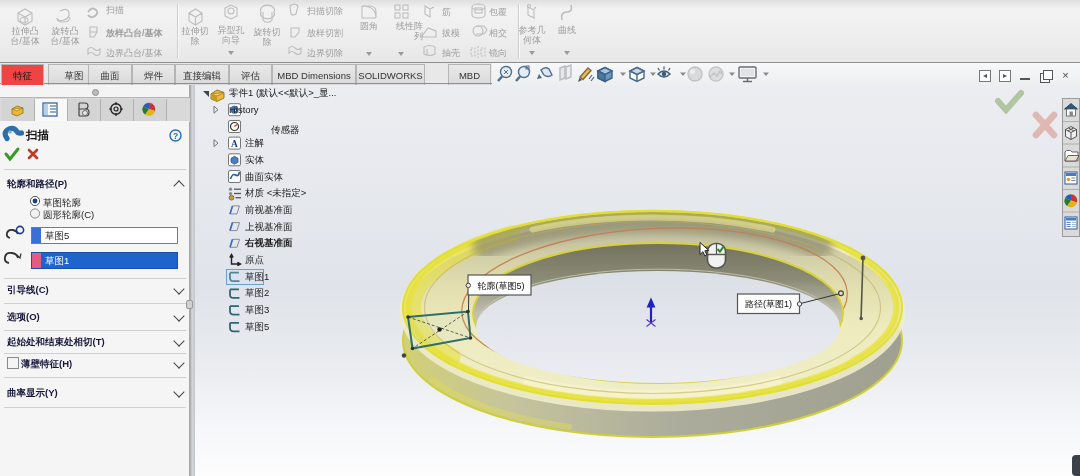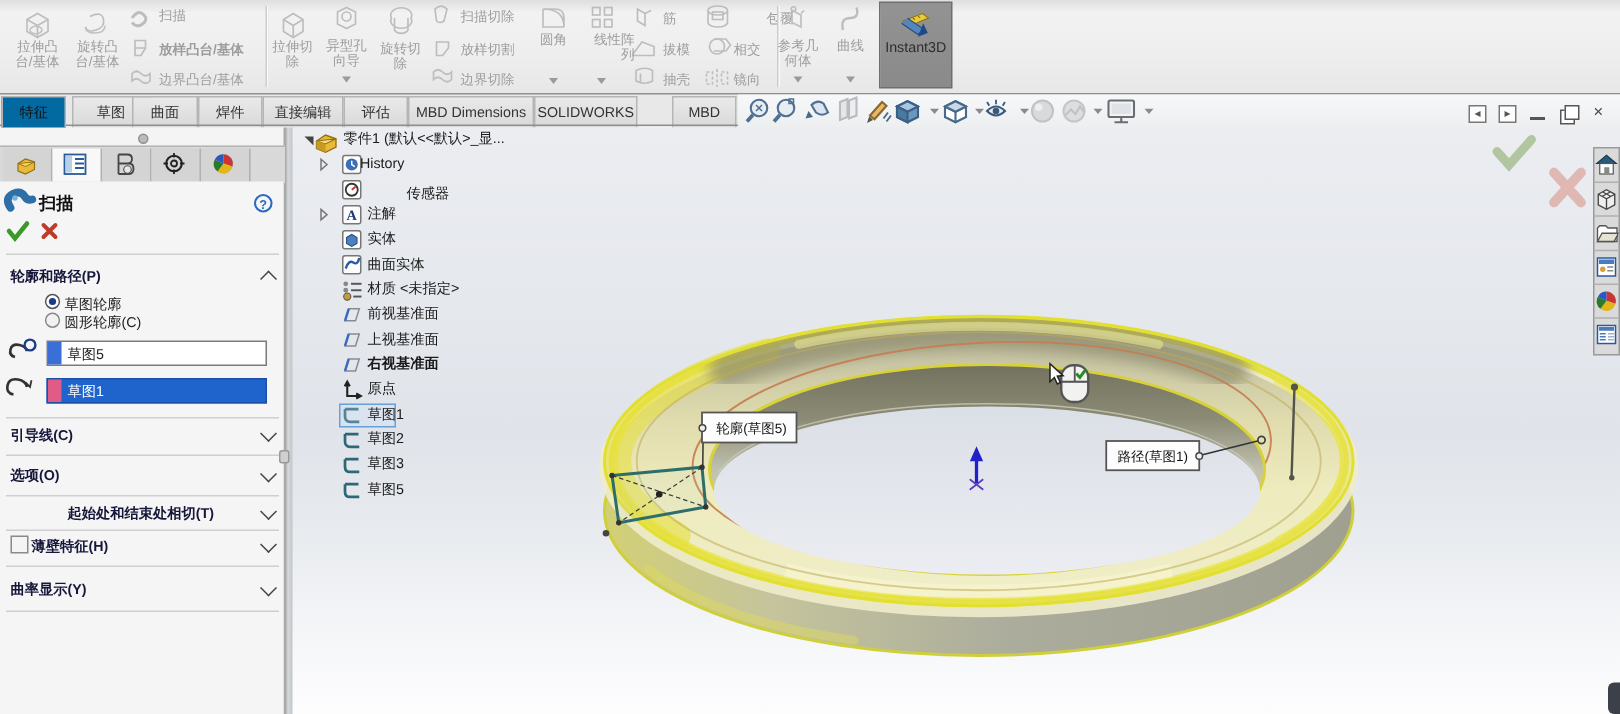--- a/index.html
+++ b/index.html
@@ -8,21 +8,21 @@
 
 #ribbon{left:0;top:0;width:1080px;height:62px;background:linear-gradient(#dfdfdf 0%,#f2f2f2 14%,#eeeeee 60%,#e7e7e7 100%);border-bottom:1px solid #9f9f9f;}
 .rlbl{position:absolute;color:#9d9d9d;font-size:9px;line-height:10px;text-align:center;white-space:pre;}
 .rsm{position:absolute;color:#9d9d9d;font-size:9px;line-height:10px;white-space:nowrap;}
 .rsep{position:absolute;top:4px;height:54px;width:1px;background:#cdcdcd;border-right:1px solid #fafafa;}
 .dar{position:absolute;width:0;height:0;border-left:3px solid transparent;border-right:3px solid transparent;border-top:4px solid #9a9a9a;}
 
 #tabrow{left:0;top:62px;width:1080px;height:23px;background:#e8e8e8;border-top:1px solid #8f8f8f;box-sizing:border-box;}
 #tabrow .tr-right{position:absolute;left:492px;top:0;width:588px;height:23px;background:linear-gradient(#f7f8f9,#eceef0);}
 .tab{position:absolute;top:1px;height:21px;line-height:21px;font-size:9.5px;color:#333;text-align:center;border:1px solid #b5b5b5;border-bottom:none;background:linear-gradient(#e9e9e9,#d9d9d9);box-sizing:border-box;}
-.tab.active{background:#0369a1;color:#111;z-index:2;}
+.tab.active{background:#ef4444;color:#111;z-index:2;}
 
 .winbtn{position:absolute;top:8px;width:12px;height:12px;border:1px solid #777;box-sizing:border-box;font-size:8px;line-height:10px;text-align:center;color:#555;background:#fdfdfd;}
 
 #lpanel{left:0;top:85px;width:190px;height:391px;background:#f4f4f4;border-right:1px solid #a8a8a8;box-sizing:border-box;}
 #pmtabs{position:absolute;left:0;top:12px;width:190px;height:24px;background:#d9d9d9;border-top:1px solid #b5b5b5;border-bottom:1px solid #b5b5b5;}
 .pmtab{position:absolute;top:1px;width:32px;height:22px;border-right:1px solid #b0b0b0;background:#d4d4d4;}
 .pmtab.active{background:#f8f8f8;}
 .sech{position:absolute;font-size:9.5px;font-weight:bold;color:#16163a;white-space:nowrap;}
 .chev{position:absolute;width:7px;height:7px;border-right:1.6px solid #444;border-bottom:1.6px solid #444;}
 .chev.up{transform:rotate(-135deg);}
@@ -114,38 +114,29 @@
   <div class="rsm" style="left:307px;top:27.5px;">放样切割</div>
   <div class="rsm" style="left:307px;top:47.5px;">边界切除</div>
   <div class="rlbl" style="left:347px;top:21px;width:44px;">圆角</div>
   <div class="dar" style="left:366px;top:52px;"></div>
   <div class="rlbl" style="left:379px;top:21px;width:44px;text-align:right;">线性阵
 列</div>
   <div class="dar" style="left:398px;top:52px;"></div>
   <div class="rsm" style="left:442px;top:7px;">筋</div>
   <div class="rsm" style="left:442px;top:27.5px;">拔模</div>
   <div class="rsm" style="left:442px;top:47.5px;">抽壳</div>
-  <div class="rsm" style="left:511px;top:7px;">包覆</div>
+  <div class="rsm" style="left:489px;top:7px;">包覆</div>
   <div class="rsm" style="left:489px;top:27.5px;">相交</div>
   <div class="rsm" style="left:489px;top:47.5px;">镜向</div>
   <div class="rsep" style="left:518px;"></div>
   <div class="rlbl" style="left:510px;top:25px;width:44px;">参考几
 何体</div>
   <div class="dar" style="left:529px;top:51px;"></div>
   <div class="rlbl" style="left:545px;top:25px;width:44px;">曲线</div>
   <div class="dar" style="left:564px;top:51px;"></div>
-  <div class="abs" style="left:586px;top:1px;width:49px;height:58px;background:linear-gradient(#939393,#8a8a8a);border:1px solid #6e6e6e;box-sizing:border-box;">
-    <svg width="47" height="56" viewBox="0 0 47 56">
-      <polygon points="15,12 28,7 32,10 19,15.5" fill="#ecca3a" stroke="#8a7410" stroke-width="0.7"></polygon>
-      <path d="M18 11.5 l1.5 1.2 M21.5 10 l1.5 1.2 M25 8.7 l1.5 1.2" stroke="#7a6a18" stroke-width="0.7" fill="none"></path>
-      <path d="M14 13.5 L25 21 L29 17.5 L18 10.2" fill="#5585bd" stroke="#2a4a78" stroke-width="0.7"></path>
-      <polygon points="25,22.5 31.5,20 28.5,13.5" fill="#1e4a8a"></polygon>
-      <text x="23.5" y="32.5" font-size="9.5" fill="#2e2e2e" text-anchor="middle" font-family="Liberation Sans">Instant3D</text>
-    </svg>
-  </div>
 </div>
 
 <div id="tabrow" class="abs">
   <div class="tr-right"></div>
   <div class="tab active" style="left:1px;width:43px;">特征</div>
   <div class="tab" style="left:48px;width:52px;">草图</div>
   <div class="tab" style="left:88px;width:44px;">曲面</div>
   <div class="tab" style="left:132px;width:43px;">焊件</div>
   <div class="tab" style="left:175px;width:54px;">直接编辑</div>
   <div class="tab" style="left:229px;width:43px;">评估</div>
@@ -350,21 +341,21 @@
     <g transform="translate(38,218.6)" fill="none">
       <path d="M2 2.5 h9 M2 2.5 v5 q0 3.5 3.5 3.5 h6" stroke="#2e6878" stroke-width="1.8"></path>
     </g>
     <g transform="translate(38,235.3)" fill="none">
       <path d="M2 2.5 h9 M2 2.5 v5 q0 3.5 3.5 3.5 h6" stroke="#2e6878" stroke-width="1.8"></path>
     </g>
   </svg>
 
   <div style="position:absolute;left:36px;top:184px;width:38px;height:16px;border:1px solid #68a0d8;background:rgba(200,225,250,0.25);box-sizing:border-box;"></div>
   <div class="trow" style="left:39px;top:1px;">零件1 (默认&lt;&lt;默认&gt;_显...</div>
-  <div class="trow" style="left:50px;top:17.7px;">History</div>
+  <div class="trow" style="left:39px;top:17.7px;">History</div>
   <div class="trow" style="left:55px;top:38px;margin-left:26px;">传感器</div>
   <div class="trow" style="left:55px;top:51.1px;">注解</div>
   <div class="trow" style="left:55px;top:67.8px;">实体</div>
   <div class="trow" style="left:55px;top:84.5px;">曲面实体</div>
   <div class="trow" style="left:55px;top:101.2px;">材质 &lt;未指定&gt;</div>
   <div class="trow" style="left:55px;top:117.9px;">前视基准面</div>
   <div class="trow" style="left:55px;top:134.6px;">上视基准面</div>
   <div class="trow" style="left:55px;top:151px;font-weight:bold;">右视基准面</div>
   <div class="trow" style="left:55px;top:168px;">原点</div>
   <div class="trow" style="left:55px;top:184.7px;">草图1</div>
@@ -503,21 +494,21 @@
     <div style="position:absolute;left:0;top:0;width:9px;height:15px;background:#e05c86;"></div>
     <div style="position:absolute;left:13px;top:1.5px;font-size:9.5px;color:#fff;">草图1</div>
   </div>
   <div class="hline" style="top:193px;"></div>
   <div class="sech" style="left:7px;top:199px;">引导线(C)</div>
   <div class="chev down" style="left:175px;top:200px;"></div>
   <div class="hline" style="top:218px;"></div>
   <div class="sech" style="left:7px;top:226px;">选项(O)</div>
   <div class="chev down" style="left:175px;top:227px;"></div>
   <div class="hline" style="top:245px;"></div>
-  <div class="sech" style="left:7px;top:251px;margin-left:38px;">起始处和结束处相切(T)</div>
+  <div class="sech" style="left:7px;top:251px;">起始处和结束处相切(T)</div>
   <div class="chev down" style="left:175px;top:252px;"></div>
   <div class="hline" style="top:268px;"></div>
   <div style="position:absolute;left:7px;top:272px;width:10px;height:10px;border:1px solid #8a8a8a;background:#f4f4f4;"></div>
   <div class="sech" style="left:21px;top:273px;">薄壁特征(H)</div>
   <div class="chev down" style="left:175px;top:274px;"></div>
   <div class="hline" style="top:292px;"></div>
   <div class="sech" style="left:7px;top:302px;">曲率显示(Y)</div>
   <div class="chev down" style="left:175px;top:303px;"></div>
   <div class="hline" style="top:322px;"></div>
 

